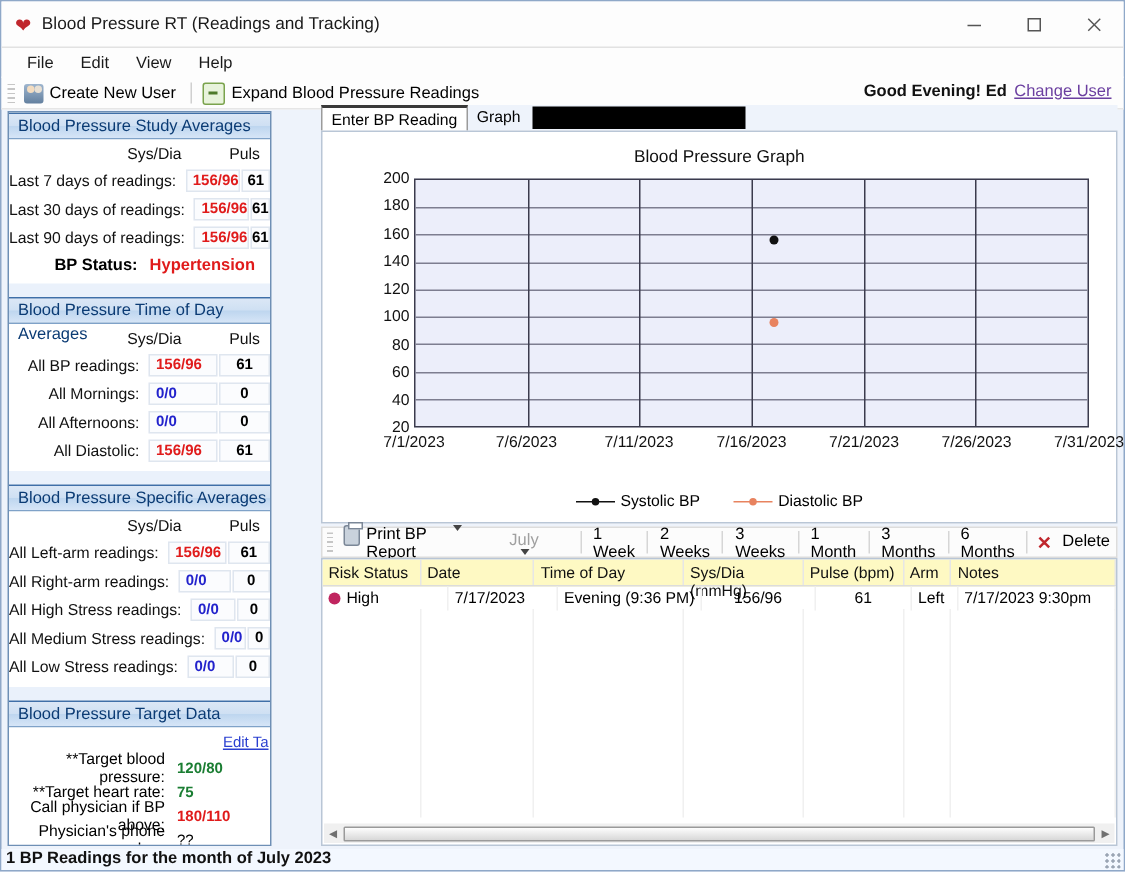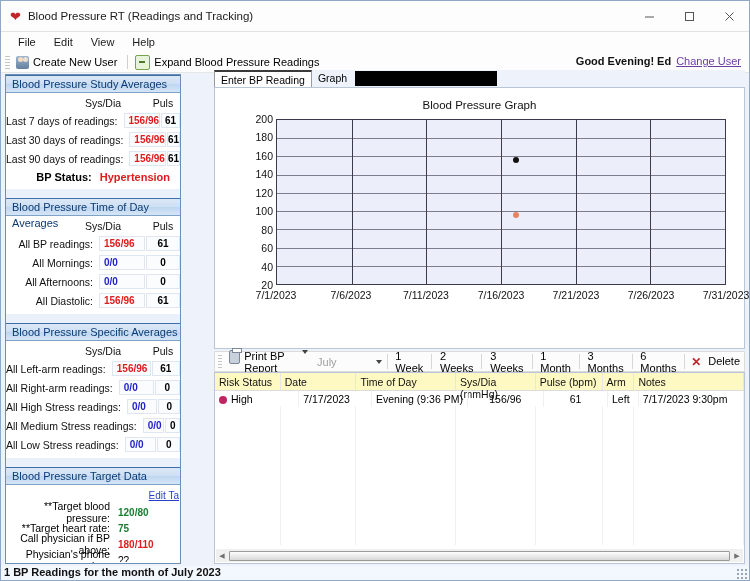--- a/index.html
+++ b/index.html
@@ -118,21 +118,21 @@
   
   .rep-tb{position:absolute;left:0;right:0;top:281px;height:21px;background:#fcfcfc;
           border:1px solid #dcdcdc;box-sizing:border-box;display:flex;align-items:center;
           padding-left:3px;}
   .ico-print{width:14px;height:12px;background:#c9d2dc;border:1px solid #7b8797;border-radius:2px;position:relative;}
   .ico-print:after{content:"";position:absolute;left:2px;top:-3px;width:8px;height:3px;background:#fff;border:1px solid #7b8797;}
   .rep-btn{display:flex;align-items:flex-start;gap:4px;font-size:11px;padding:2px 4px;}
   .caret{width:0;height:0;border-left:3px solid transparent;border-right:3px solid transparent;
          border-top:4px solid #444;margin-left:2px;}
   .combo{width:88px;height:15px;border:none;display:flex;align-items:center;
-         justify-content:space-between;font-size:11px;color:#a0a0a0;padding:0 3px;margin-left:2px;}
+         justify-content:space-between;font-size:11px;color:#a0a0a0;padding:0 3px;margin-left:2px;flex-direction:column;}
   .rep-sep{width:1px;height:15px;background:#d6d6d6;margin:0 2px;}
   .period{font-size:11px;padding:2px 6px;}
   .xmark{color:#c0272d;font-size:12px;font-weight:bold;margin-right:3px;}
 
   
   .grid{position:absolute;left:0;right:0;top:302px;bottom:0;background:#fff;
         border:1px solid #b9c6d6;box-sizing:border-box;overflow:hidden;}
   .grid-head{display:flex;height:17px;border-bottom:1px solid #dcdcdc;background:#fef9c3;}
   .gh{font-size:10.5px;color:#111;padding:3px 0 0 4px;box-sizing:border-box;
       border-right:1px solid #e6e6e6;}
@@ -386,20 +386,36 @@
             <div class="xlab" style="left:0%">7/1/2023</div>
             <div class="xlab" style="left:16.66%">7/6/2023</div>
             <div class="xlab" style="left:33.33%">7/11/2023</div>
             <div class="xlab" style="left:50%">7/16/2023</div>
             <div class="xlab" style="left:66.66%">7/21/2023</div>
             <div class="xlab" style="left:83.33%">7/26/2023</div>
             <div class="xlab" style="left:100%">7/31/2023</div>
           </div>
         </div>
 
+        <div class="legend">
+          <div class="lg">
+            <span class="lgmark">
+              <i style="background:#111"></i>
+                <b style="background:#111"></b>
+            </span>
+            <span>Systolic BP</span>
+          </div>
+          <div class="lg">
+            <span class="lgmark">
+              <i style="background:#e8835f"></i>
+                <b style="background:#e8835f"></b>
+            </span>
+            <span>Diastolic BP</span>
+          </div>
+        </div>
       </div>
 
       <div class="rep-tb">
         <div class="tb-grip"></div>
         <div class="rep-btn">
           <span class="ico-print"></span>
           <span>Print BP Report</span>
           <span class="caret"></span>
         </div>
         <div class="combo">

